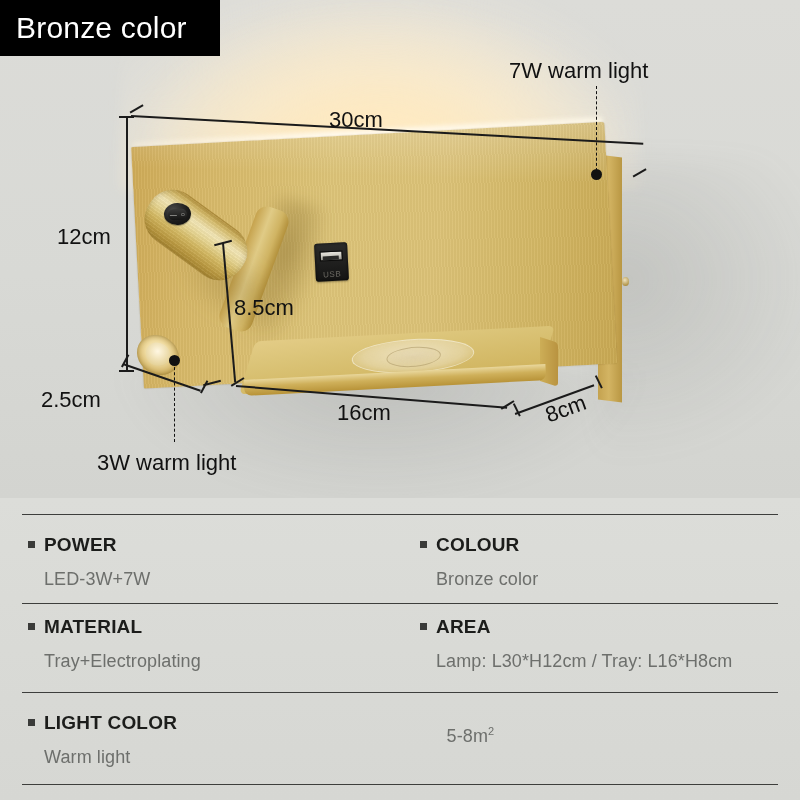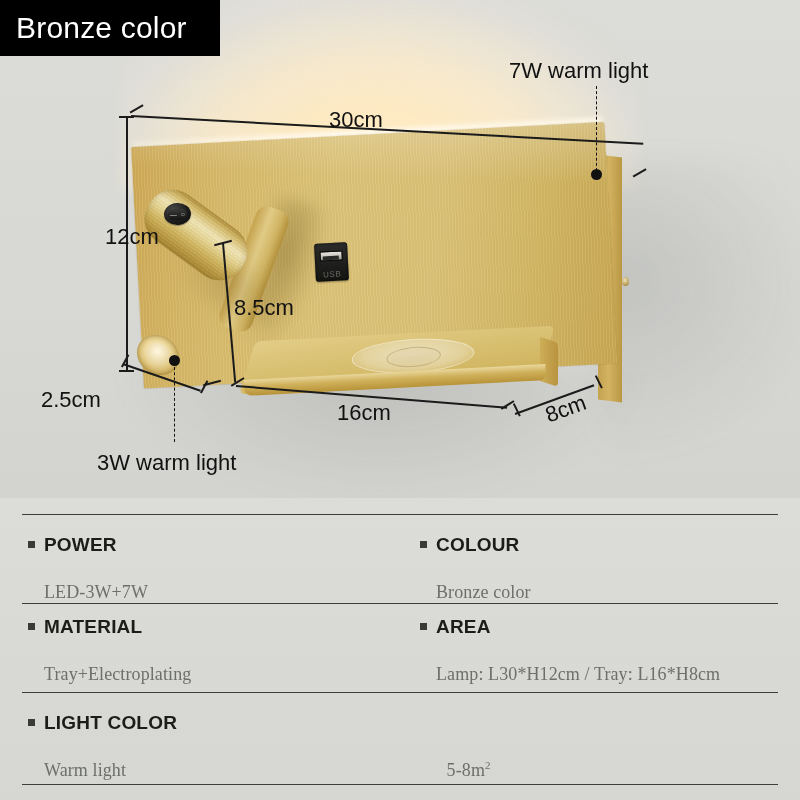--- a/index.html
+++ b/index.html
@@ -242,34 +242,34 @@
 
   
   #specs {
     position:absolute; left:0; top:498px; width:800px; height:302px;
     background: linear-gradient(180deg,#dcddd9,#d6d7d3);
   }
   .rule {
     position:absolute; left:22px; width:756px; height:1px;
     background:#3d3e3c;
   }
-  .spec-row { position:absolute; left:0; width:800px; display:flex;align-items:flex-end; }
+  .spec-row { position:absolute; left:0; width:800px; display:flex; }
   .spec-cell { width:50%; padding-left:28px; }
   .spec-cell.right { padding-left:20px; }
   .spec-key {
     display:flex; align-items:center; gap:9px;
     font-size:19px; font-weight:bold; color:#1c1d1b; letter-spacing:.2px;
   }
   .bullet {
     width:7px; height:7px; background:#3a3b39; display:inline-block;
     margin-bottom:1px;
   }
   .spec-val {
-    margin-top:26px; margin-left:16px;
-    font-size:18px; color:#6d6f6c; letter-spacing:.1px;font-family:Liberation Serif, serif;
+    margin-top:13px; margin-left:16px;
+    font-size:18px; color:#6d6f6c; letter-spacing:.1px;
   }
   sup { font-size:11px; }
 
   
   #badge {
     position:absolute; left:0; top:0; width:220px; height:56px;
     background:#000; display:flex; align-items:center; padding-left:16px;
     z-index: 40;
   }
   #badge span { color:#fff; font-size:30px; letter-spacing:.2px; }
@@ -318,21 +318,21 @@
 
     <div class="line" style="left:131px; top:115px; width:513px; height:1.6px;
                 transform:rotate(3.1deg); transform-origin:left center;"></div>
     <div class="tick" style="left:129px; top:108px; width:15px; height:1.6px; transform:rotate(-30deg);"></div>
     <div class="tick" style="left:632px; top:172px; width:15px; height:1.6px; transform:rotate(-30deg);"></div>
     <div class="ann" style="left:329px; top:109px;">30cm</div>
 
     <div class="line" style="left:126px; top:116px; width:1.6px; height:255px;"></div>
     <div class="tick" style="left:119px; top:116px; width:15px; height:1.6px;"></div>
     <div class="tick" style="left:119px; top:370px; width:15px; height:1.6px;"></div>
-    <div class="ann" style="left:57px; top:226px;margin-left:48px;">12cm</div>
+    <div class="ann" style="left:57px; top:226px;">12cm</div>
 
     <div class="line" style="left:222px; top:243px; width:1.6px; height:140px;
                 transform:rotate(-5deg); transform-origin:top center;"></div>
     <div class="tick" style="left:214px; top:242px; width:18px; height:1.6px; transform:rotate(-14deg);"></div>
     <div class="tick" style="left:203px; top:382px; width:18px; height:1.6px; transform:rotate(-14deg);"></div>
     <div class="ann" style="left:234px; top:297px;">8.5cm</div>
 
     <div class="line" style="left:123px; top:363px; width:82px; height:1.6px;
                 transform:rotate(19deg); transform-origin:left center;"></div>
     <div class="tick" style="left:118px; top:360px; width:14px; height:1.6px; transform:rotate(-62deg);"></div>

